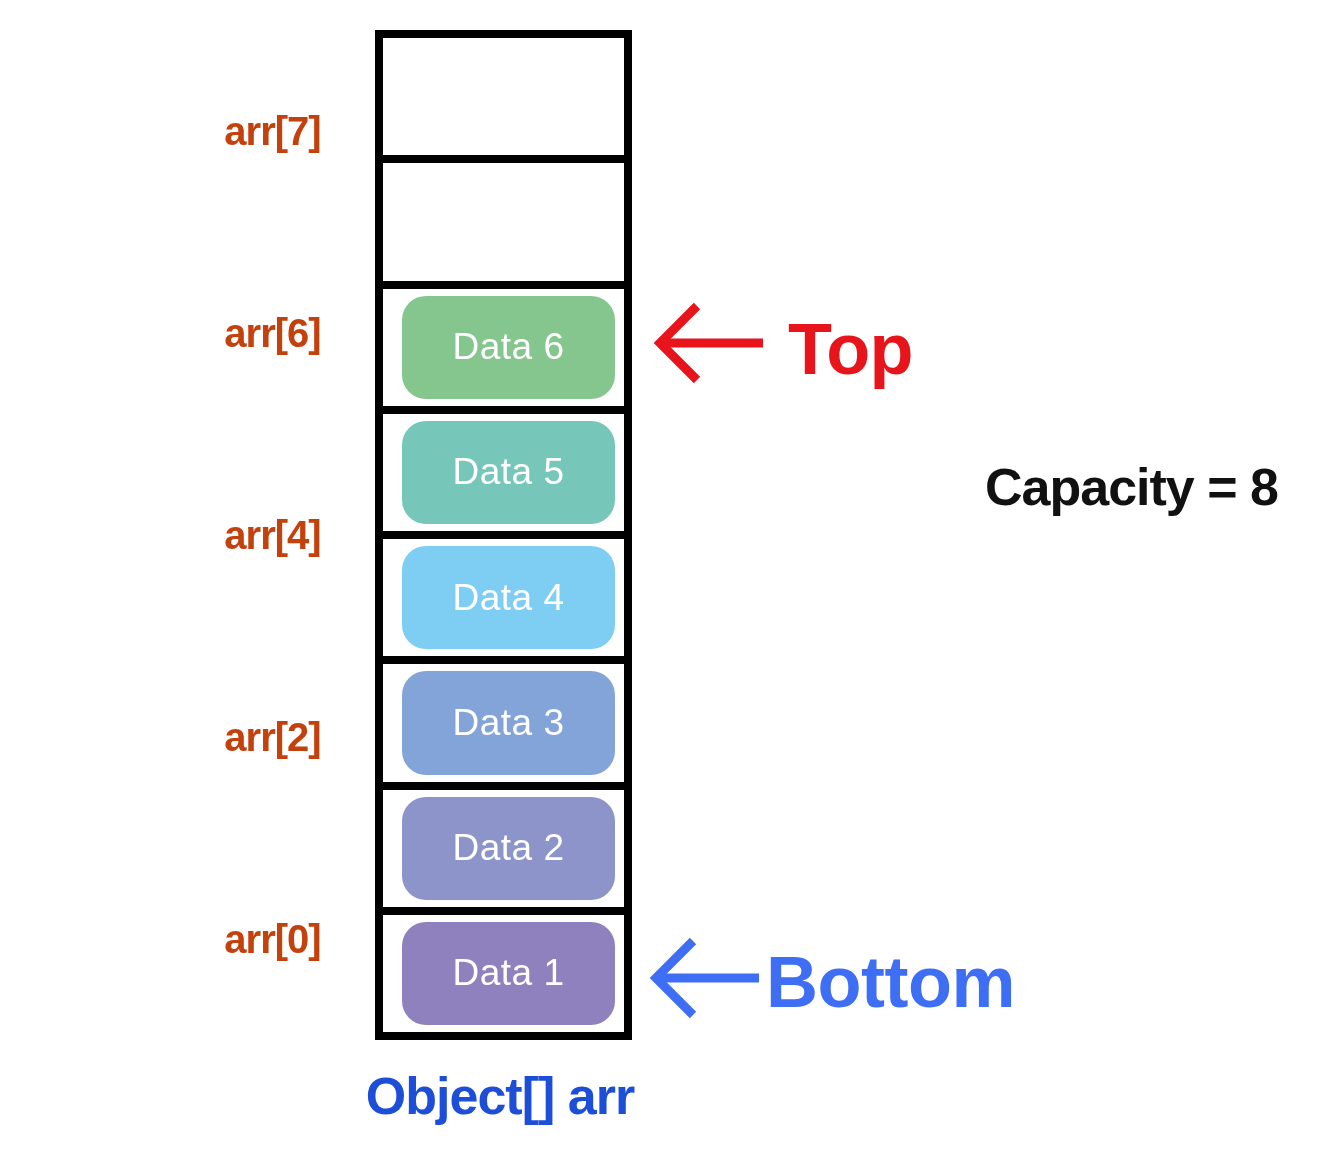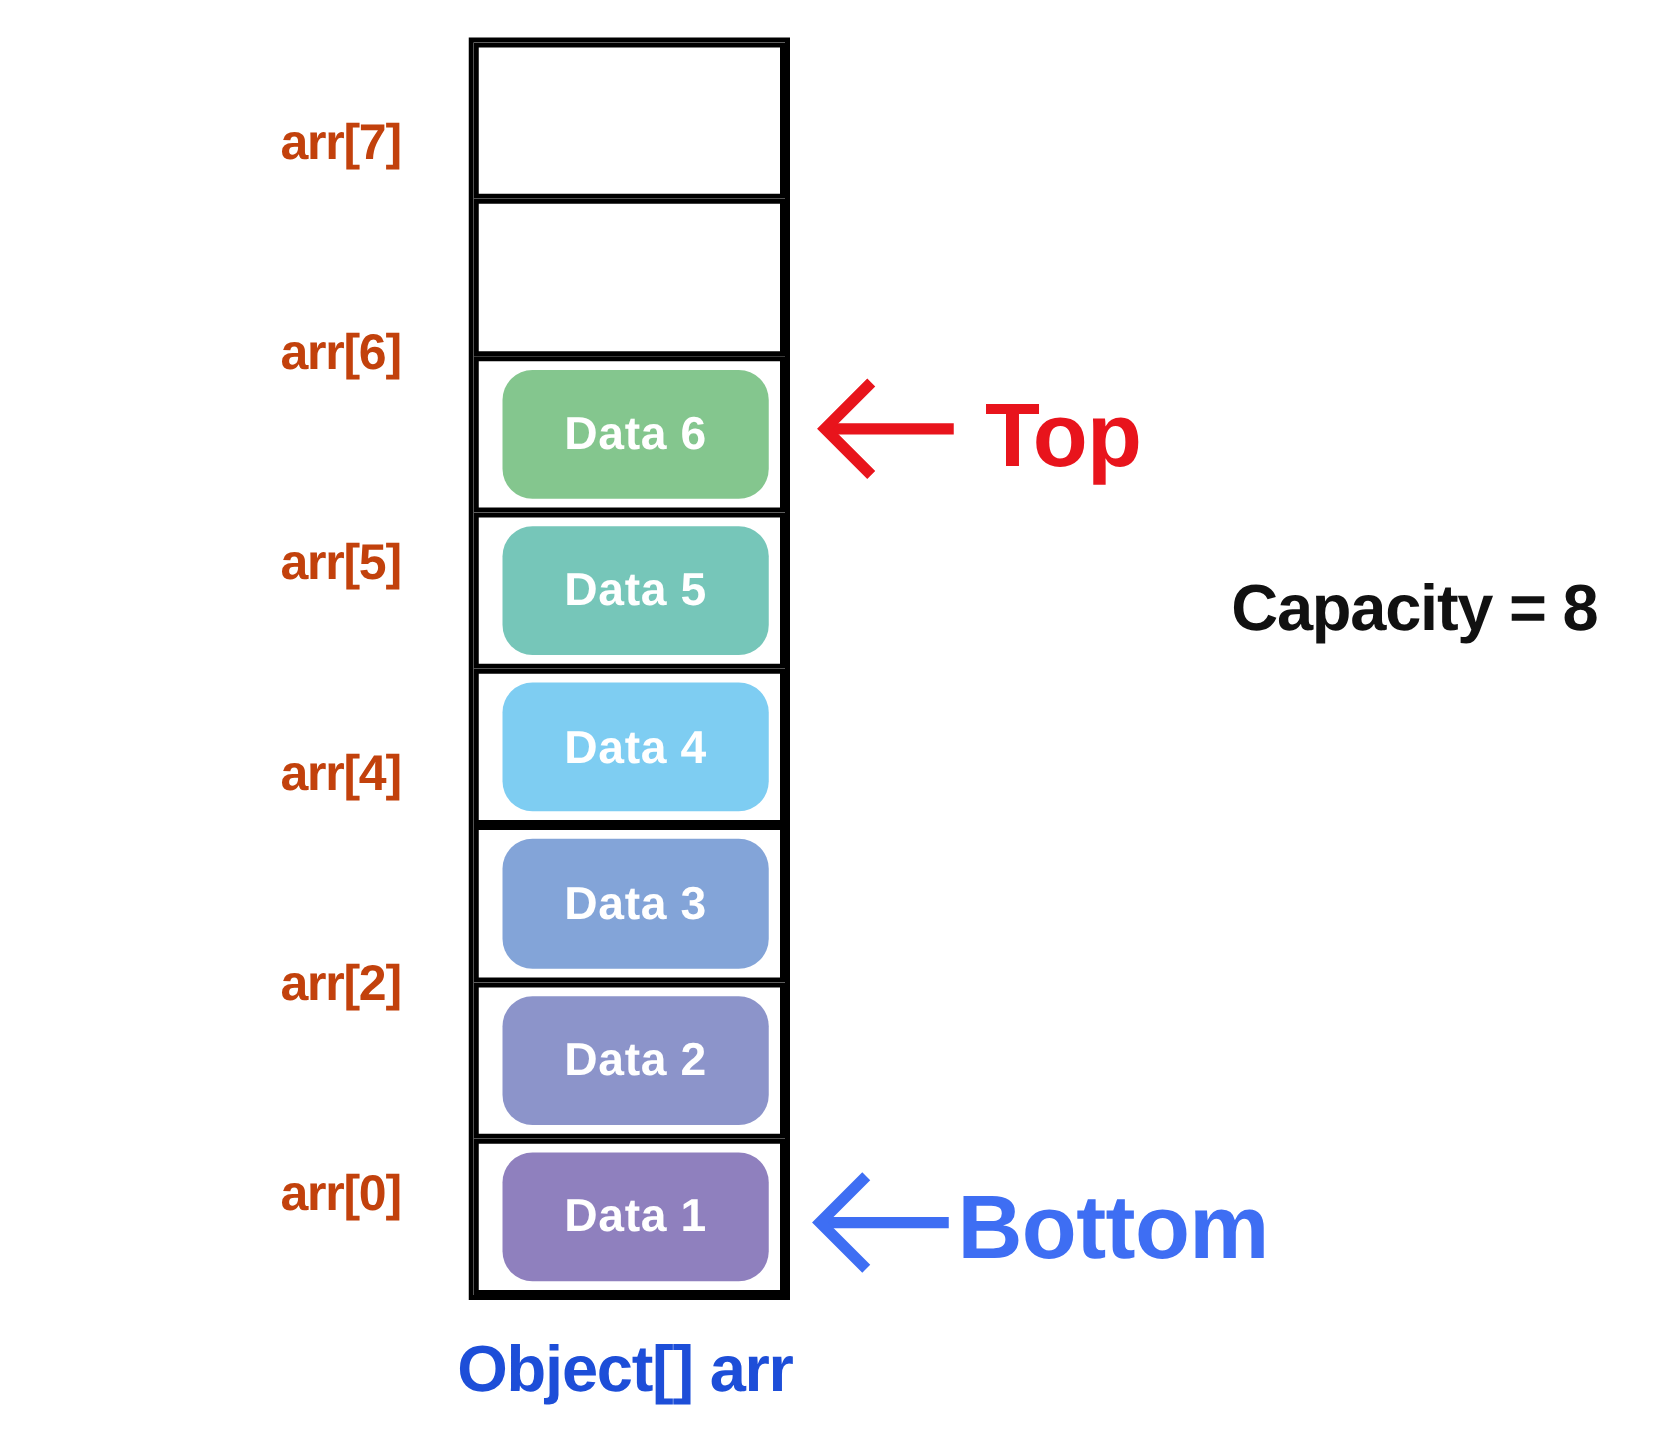--- a/index.html
+++ b/index.html
@@ -42,21 +42,21 @@
     border: 4px solid #000000;
     display: flex; align-items: center; justify-content: center;
     padding: 7px 9px;
     background: #ffffff;
   }
   .block {
     width: 100%; height: 100%;
     border-radius: 24px;
     display: flex; align-items: center; justify-content: center;
     color: #ffffff;
-    font-size: 37px; font-weight: 700;
+    font-size: 37px; font-weight: 400;
     letter-spacing: 0.5px;
     margin-left: 10px;
   }
 
   
   .arrow-svg { position: absolute; width: 120px; height: 90px; }
   .arrow-red  { left: 650px; top: 298px; }
   .arrow-blue { left: 646px; top: 933px; }
   .pointer-label {
     position: absolute;
@@ -85,21 +85,20 @@
   }
 </style>
 </head>
 <body>
 
 <div class="canvas">
 
   <div class="labels-col">
     <div class="idx-label">arr[7]</div>
     <div class="idx-label">arr[6]</div>
-    <div class="idx-label">arr[5]</div>
     <div class="idx-label">arr[4]</div>
     <div class="idx-label">arr[2]</div>
     <div class="idx-label">arr[0]</div>
   </div>
 
   <div class="array-col">
     <div class="cell"></div>
     <div class="cell"></div>
     <div class="cell">
       <div class="block" style="background-color: rgb(132, 198, 142);">Data 6</div>

